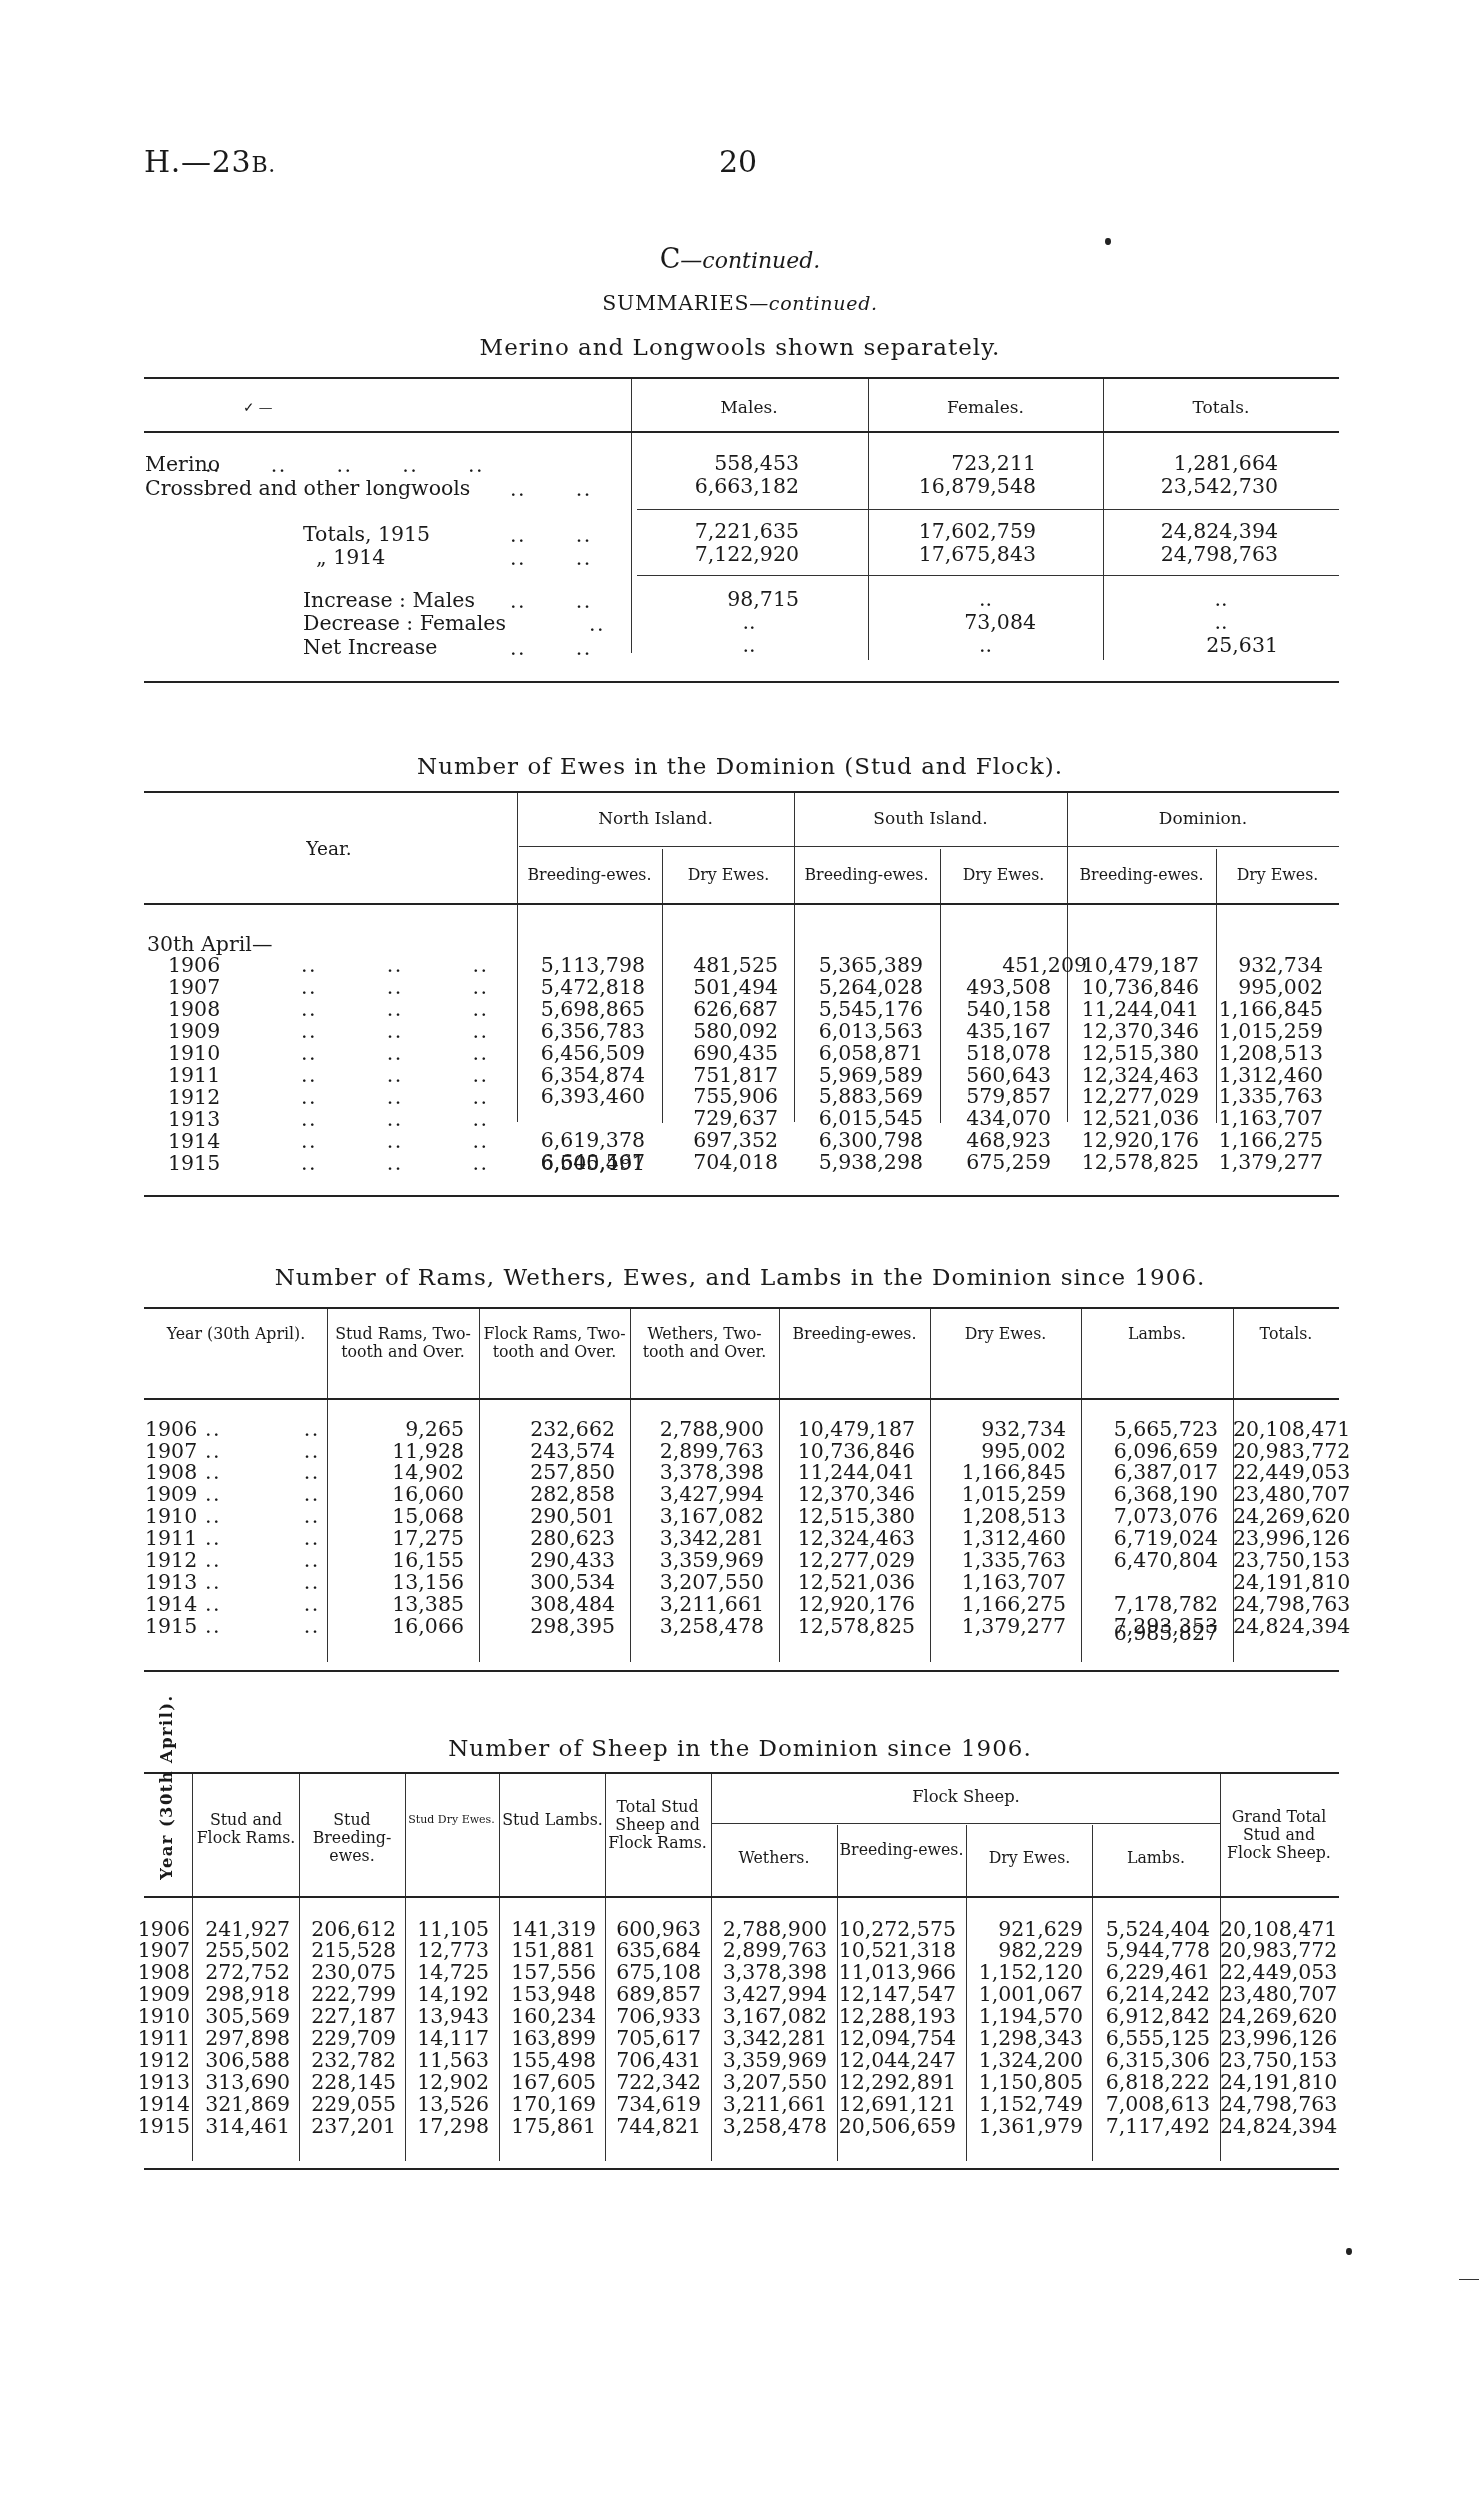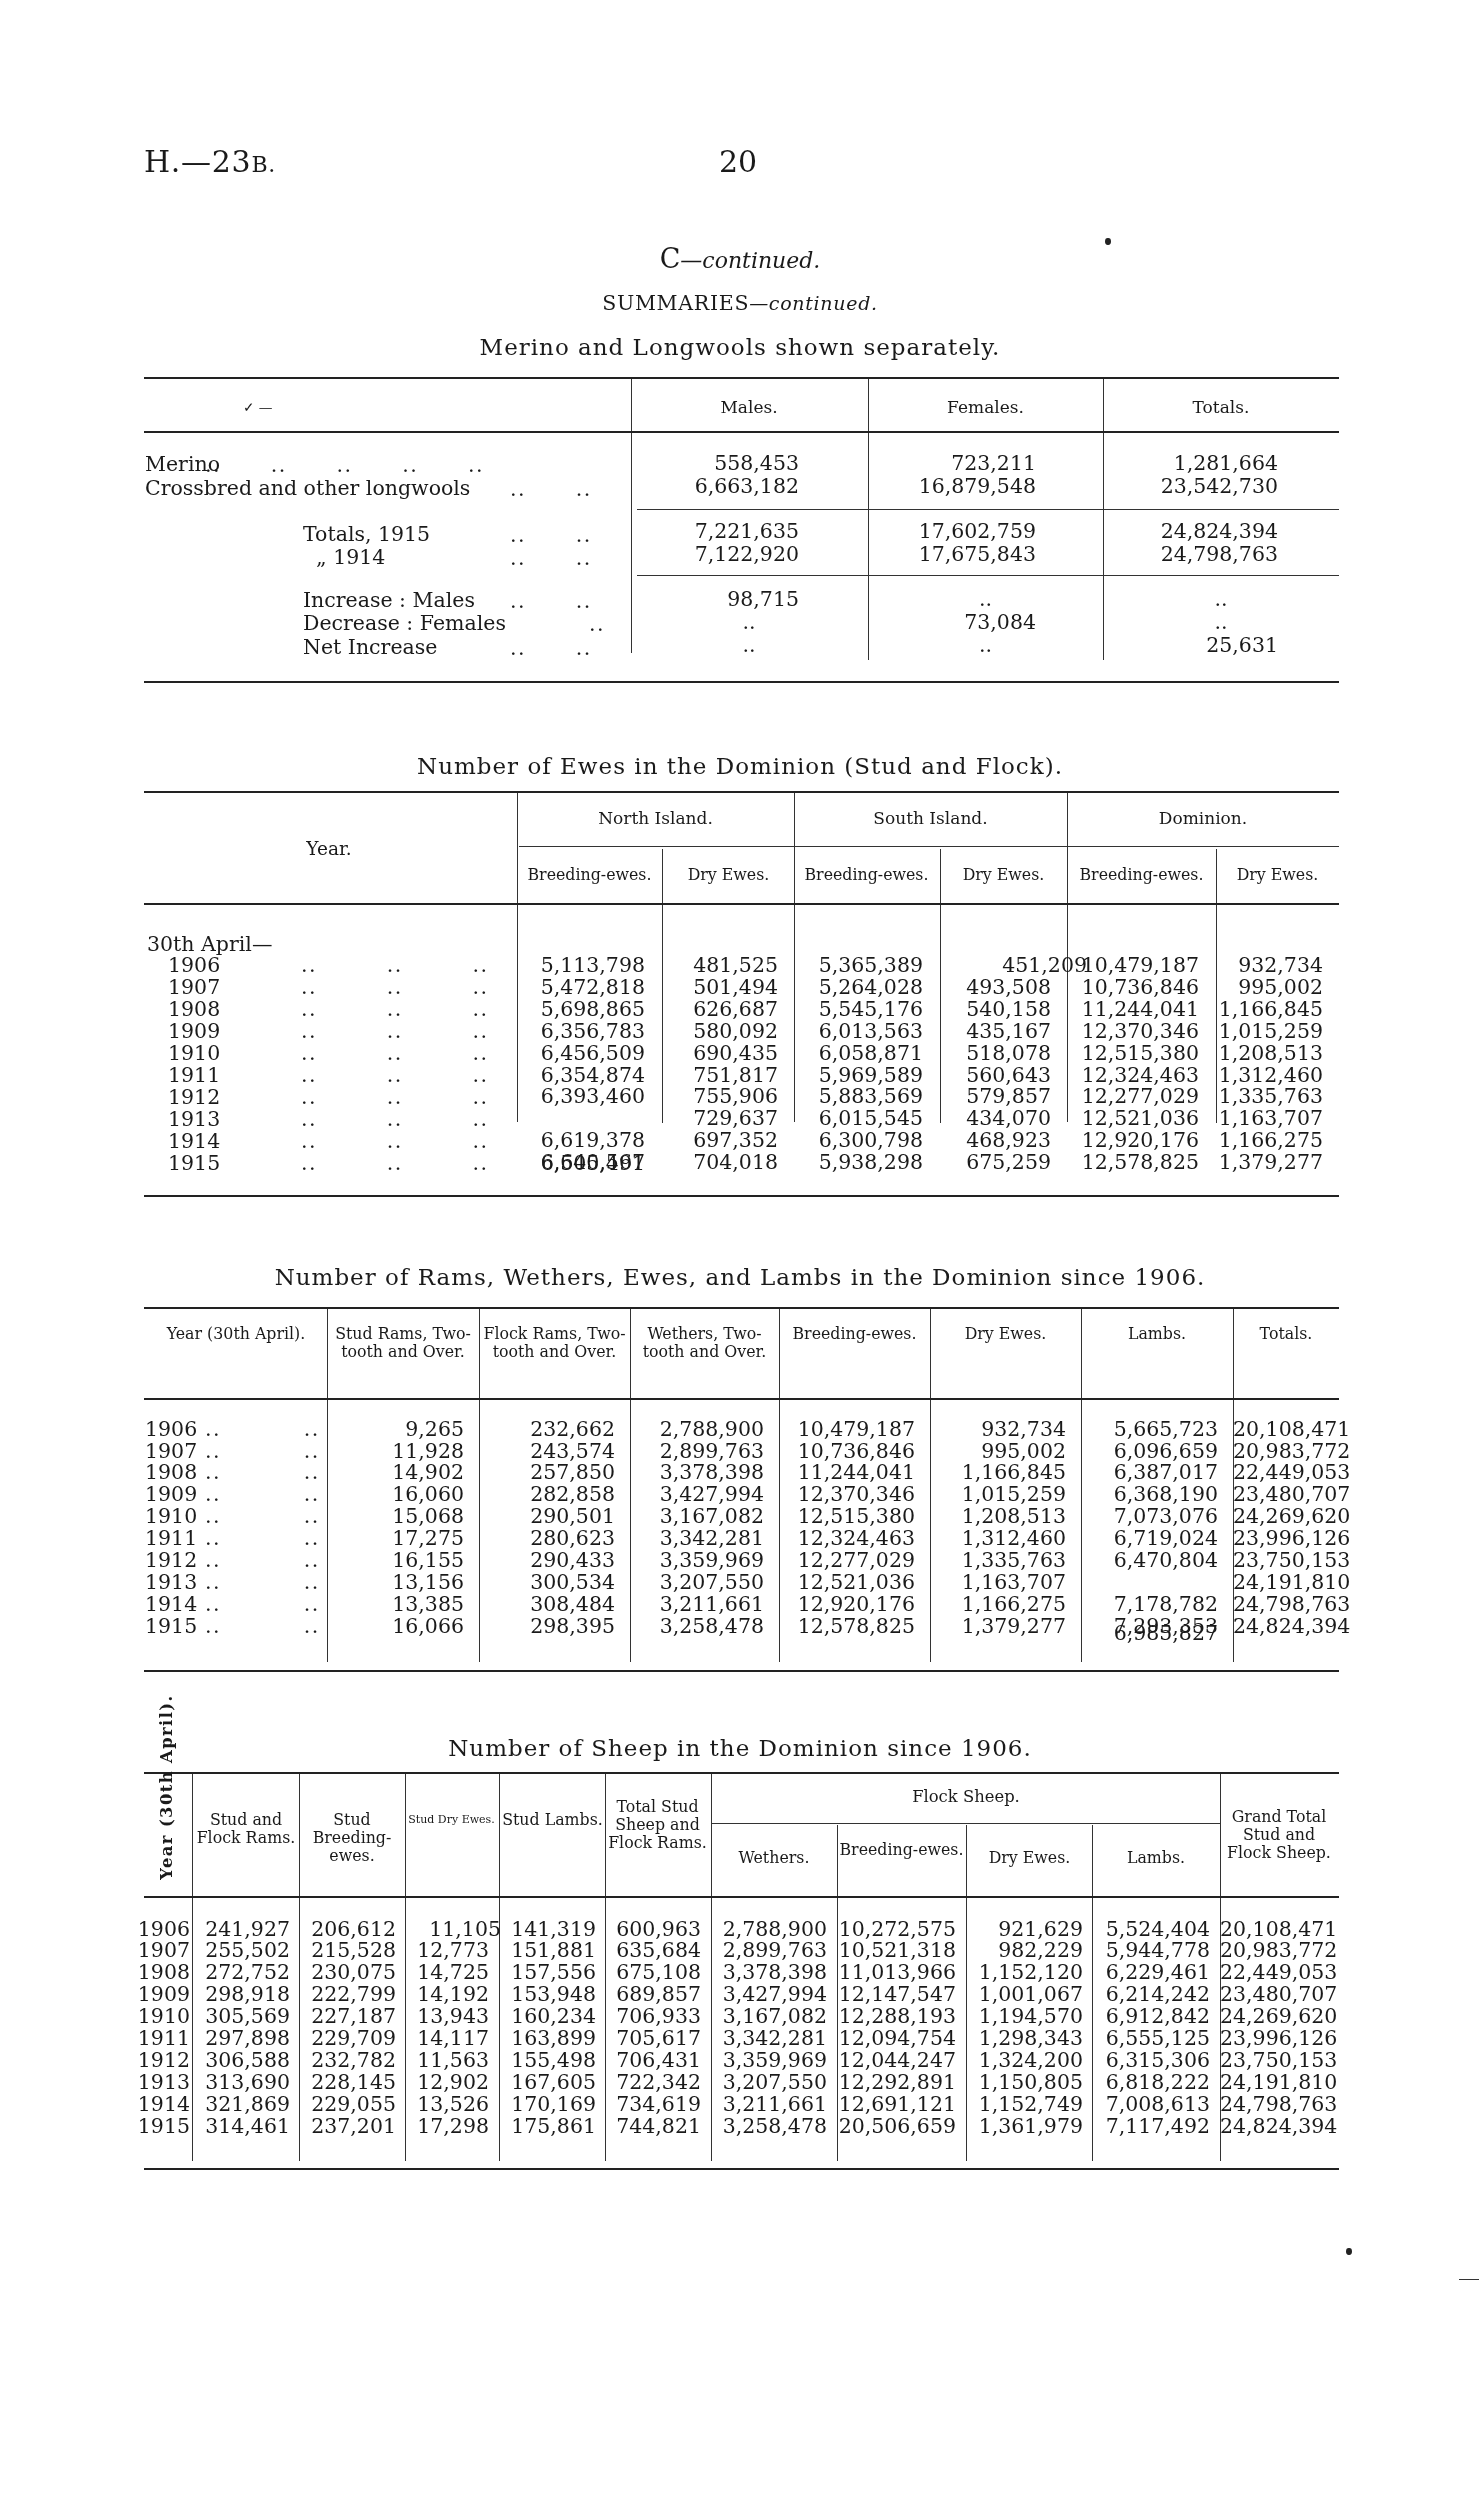--- a/index.html
+++ b/index.html
@@ -353,21 +353,21 @@
       <div class="abs th" style="left:837px;top:1841px;width:129px;font-size:15.8px;line-height:18px;">Breeding-ewes.</div>
       <div class="abs th" style="left:966px;top:1849px;width:127px;font-size:15.8px;line-height:18px;">Dry Ewes.</div>
       <div class="abs th" style="left:1092px;top:1849px;width:128px;font-size:15.8px;line-height:18px;">Lambs.</div>
       <div class="abs th" style="left:1220px;top:1808px;width:118px;font-size:15.8px;line-height:18px;">Grand Total Stud and Flock Sheep.</div>
     </div>
   <div class="abs rule" style="left:144px;top:1896px;width:1195px;"></div>
   <div id="t4-body">
       <div class="abs cell num" style="left:137px;top:1918px;width:53px;line-height:22px;">1906</div>
       <div class="abs cell num" style="left:192px;top:1918px;width:98px;line-height:22px;">241,927</div>
       <div class="abs cell num" style="left:299px;top:1918px;width:97px;line-height:22px;">206,612</div>
-      <div class="abs cell num" style="left:405px;top:1918px;width:84px;line-height:22px;padding-left:12px;">11,105</div>
+      <div class="abs cell num" style="left:405px;top:1918px;width:84px;line-height:22px;">11,105</div>
       <div class="abs cell num" style="left:499px;top:1918px;width:97px;line-height:22px;">141,319</div>
       <div class="abs cell num" style="left:605px;top:1918px;width:96px;line-height:22px;">600,963</div>
       <div class="abs cell num" style="left:711px;top:1918px;width:116px;line-height:22px;">2,788,900</div>
       <div class="abs cell num" style="left:837px;top:1918px;width:119px;line-height:22px;">10,272,575</div>
       <div class="abs cell num" style="left:966px;top:1918px;width:117px;line-height:22px;">921,629</div>
       <div class="abs cell num" style="left:1092px;top:1918px;width:118px;line-height:22px;">5,524,404</div>
       <div class="abs cell num" style="left:1220px;top:1918px;width:109px;line-height:22px;">20,108,471</div>
       <div class="abs cell num" style="left:137px;top:1939px;width:53px;line-height:22px;">1907</div>
       <div class="abs cell num" style="left:192px;top:1939px;width:98px;line-height:22px;">255,502</div>
       <div class="abs cell num" style="left:299px;top:1939px;width:97px;line-height:22px;">215,528</div>

